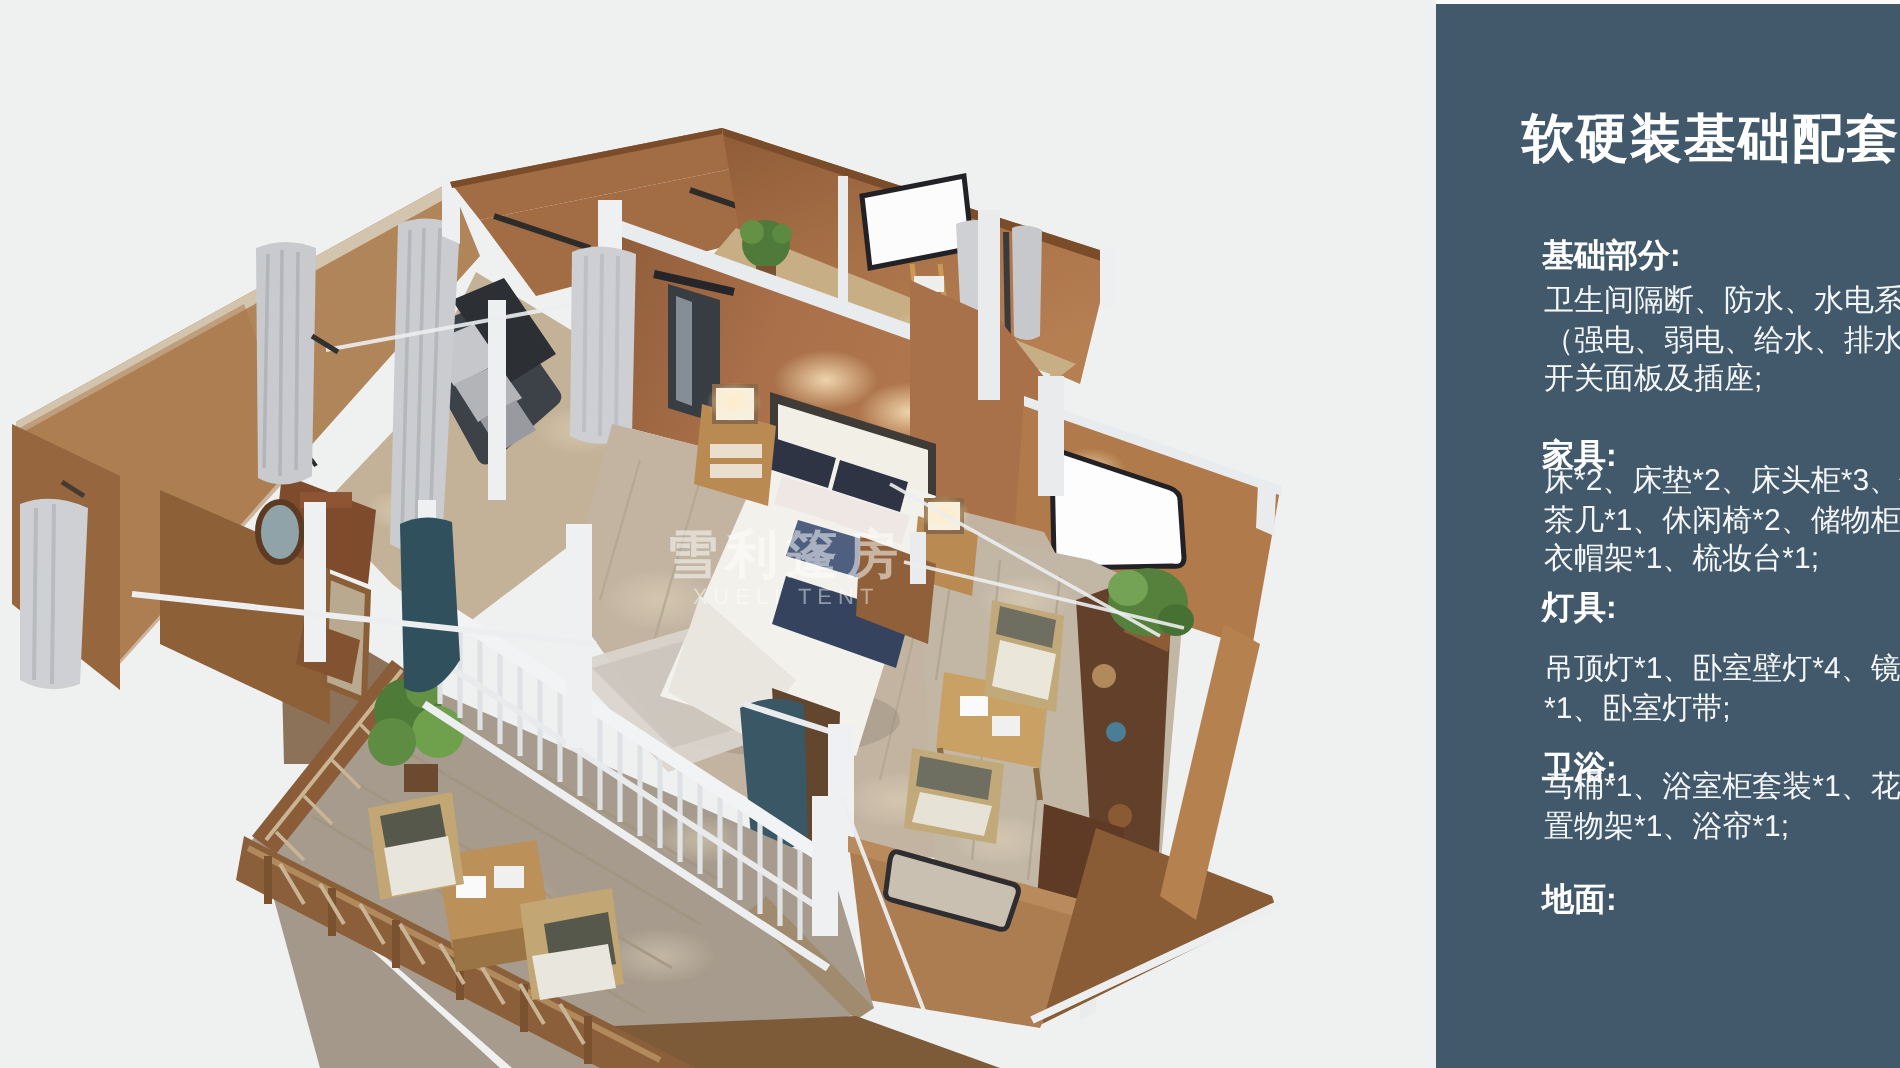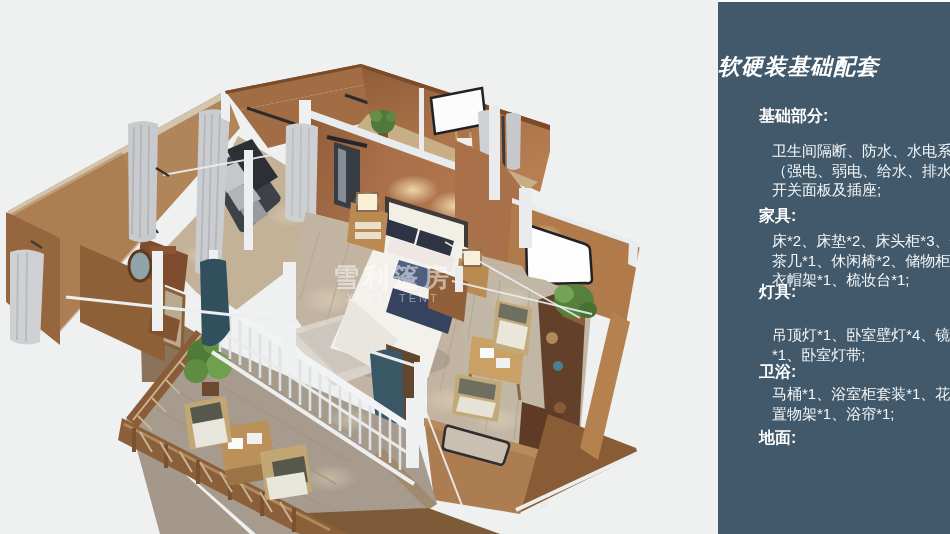--- a/index.html
+++ b/index.html
@@ -1,18 +1,18 @@
 <!DOCTYPE html>
 <html><head>
 <meta charset="utf-8">
 <style>
 html,body{margin:0;padding:0;width:950px;height:534px;overflow:hidden;background:#eff0f0;font-family:"Liberation Sans",sans-serif;}
 #side{position:absolute;left:718px;top:0;width:232px;height:534px;background:#41596b;color:#fff;border-top:2px solid #fbfbfb;box-sizing:border-box;}
-#side .ttl{position:absolute;left:0;width:232px;top:50px;text-align:left;font-size:22px;font-weight:bold;letter-spacing:1px;font-style:italic;}
-#side h3{position:absolute;left:37px;margin:4px;font-size:16px;font-weight:bold;}
+#side .ttl{position:absolute;left:0;width:232px;top:50px;text-align:right;font-size:26px;font-weight:bold;letter-spacing:1px;}
+#side h3{position:absolute;left:37px;margin:16px;font-size:16px;font-weight:bold;}
 #side p{position:absolute;left:36px;width:195px;margin:18px;font-size:15px;line-height:19.5px;color:#f4f6f8;white-space:nowrap;}
 #scene{position:absolute;left:0;top:0;}
 </style>
 </head>
 <body>
 
 <svg id="scene" width="720" height="534" viewBox="0 0 720 534">
 <defs>
 <linearGradient id="nwall" x1="0%" y1="0%" x2="100%" y2="30%">
   <stop offset="0%" stop-color="#8f5c39"></stop>

